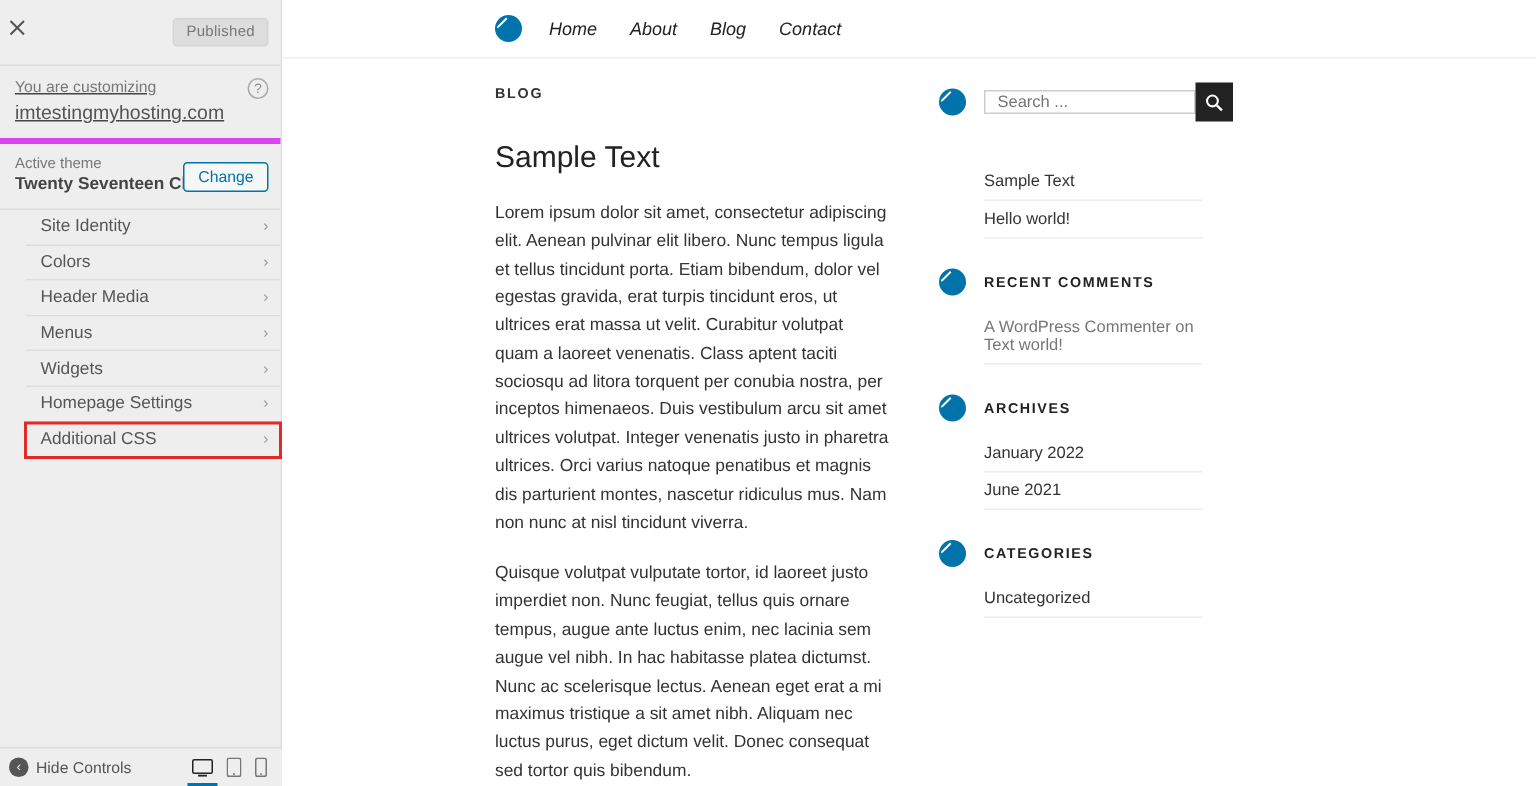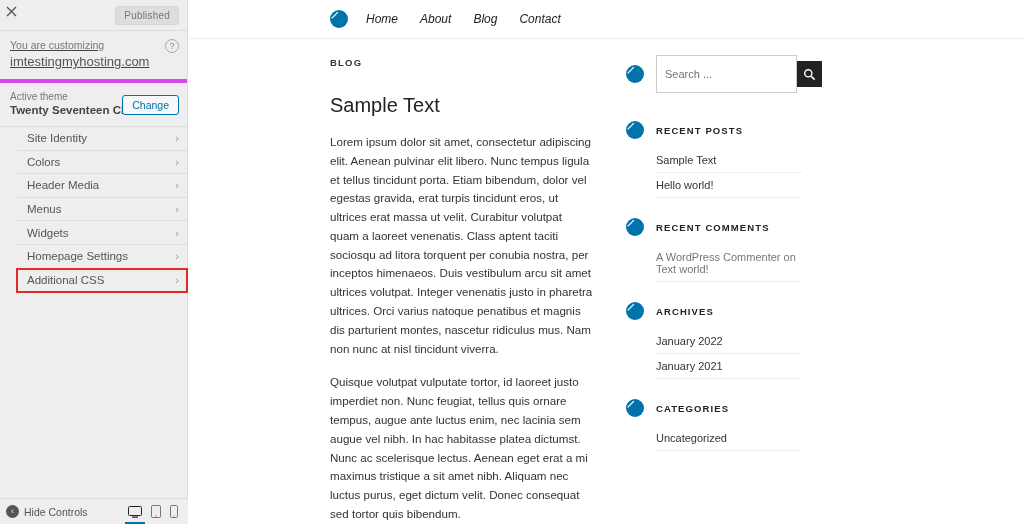--- a/index.html
+++ b/index.html
@@ -13,21 +13,21 @@
   #app { position:relative; width:1024px; height:524px; display:flex; }
 
   
   #customizer {
     width:188px; height:524px; background:#eee;
     border-right:1px solid #ddd;
     position:relative; flex:0 0 188px;
     display:flex; flex-direction:column;
   }
   .cz-top {
-    height:31px; background:#eee; border-bottom:1px solid #ddd;
+    height:44px; background:#eee; border-bottom:1px solid #ddd;
     display:flex; align-items:center; justify-content:space-between;
     padding:0 8px 0 6px;
   }
   .close-x {
     width:18px; height:18px; line-height:18px; text-align:center;
     font-size:13px; color:#555; cursor:pointer;
   }
   .published-btn {
     background:#ddd; color:#777; border:1px solid #d5d5d5;
     font-size:10px; padding:3px 8px; border-radius:3px;
@@ -130,21 +130,21 @@
     text-align:left;
   }
   .sidebar-col { width:190px; padding-left:6px; position:relative; }
   .search-row { display:flex; align-items:center; margin-bottom:28px; }
   .search-pin {
     width:18px; height:18px; border-radius:50%; background:#0073aa;
     color:#fff; font-size:9px; line-height:18px; text-align:center;
     margin-right:12px; flex:0 0 18px;
   }
   .search-input {
-    width:141px; height:38px; border:1px solid #ccc; background:#fff;
+    width:141px; height:16px; border:1px solid #ccc; background:#fff;
     font-size:11px; color:#888; padding:0 8px; outline:none;
     font-family:"Liberation Sans", sans-serif;
   }
   .search-btn {
     width:26px; height:26px; background:#222; border:none; color:#fff;
     display:flex; align-items:center; justify-content:center; cursor:pointer;
   }
   .widget { margin-bottom:20px; }
   .widget-head { display:flex; align-items:center; margin-bottom:9px; }
   .widget-pin {
@@ -290,28 +290,20 @@
           <input class="search-input" type="text" placeholder="Search ..." style="">
           <button class="search-btn">
             <svg width="13" height="13" viewBox="0 0 13 13">
               <circle cx="5.3" cy="5.3" r="3.6" fill="none" stroke="#fff" stroke-width="1.4"></circle>
               <path d="M8.2 8.2 L11.6 11.6" stroke="#fff" stroke-width="1.6"></path>
             </svg>
           </button>
         </div>
 
         <div class="widget">
-          <div class="widget-head">
-            <div class="widget-pin">
-              <svg width="10" height="10" viewBox="0 0 10 10">
-                  <path d="M1.2 8.8 L2.6 8.3 L8.3 2.6 L7.4 1.7 L1.7 7.4 Z" fill="#fff"></path>
-                </svg>
-            </div>
-            <div class="widget-title">RECENT POSTS</div>
-          </div>
           <ul class="widget-list">
             <li><a href="#">Sample Text</a></li>
             <li><a href="#">Hello world!</a></li>
           </ul>
         </div>
 
         <div class="widget">
           <div class="widget-head">
             <div class="widget-pin">
               <svg width="10" height="10" viewBox="0 0 10 10">
@@ -329,21 +321,21 @@
           <div class="widget-head">
             <div class="widget-pin">
               <svg width="10" height="10" viewBox="0 0 10 10">
                   <path d="M1.2 8.8 L2.6 8.3 L8.3 2.6 L7.4 1.7 L1.7 7.4 Z" fill="#fff"></path>
                 </svg>
             </div>
             <div class="widget-title">ARCHIVES</div>
           </div>
           <ul class="widget-list">
             <li><a href="#">January 2022</a></li>
-            <li><a href="#">January 2021</a></li>
+            <li><a href="#">June 2021</a></li>
           </ul>
         </div>
 
         <div class="widget">
           <div class="widget-head">
             <div class="widget-pin">
               <svg width="10" height="10" viewBox="0 0 10 10">
                   <path d="M1.2 8.8 L2.6 8.3 L8.3 2.6 L7.4 1.7 L1.7 7.4 Z" fill="#fff"></path>
                 </svg>
             </div>

